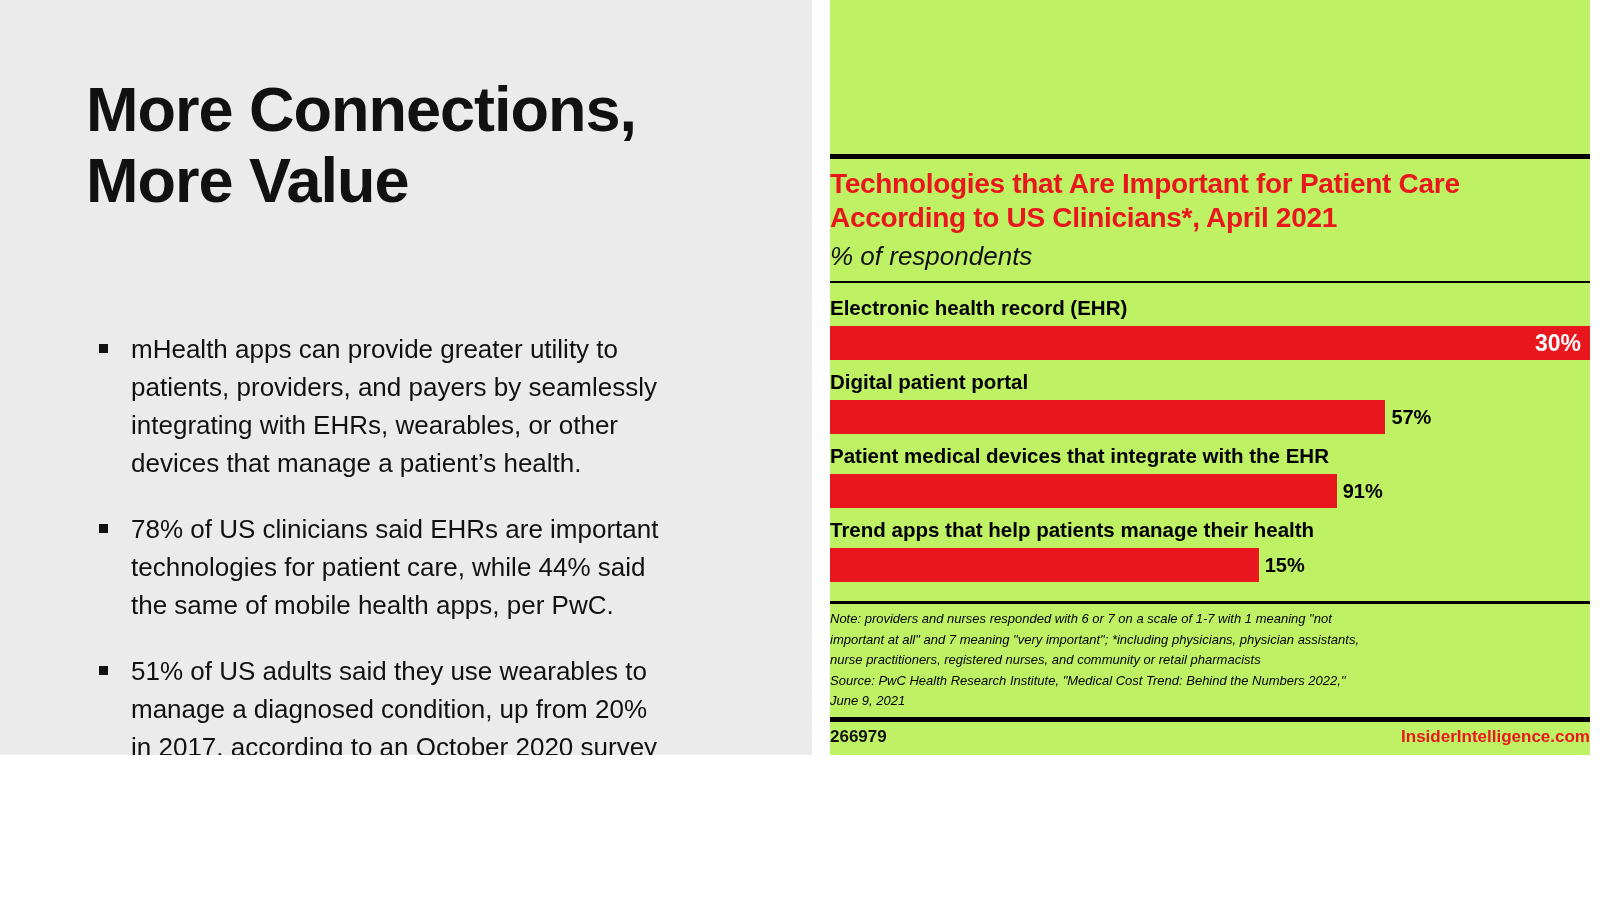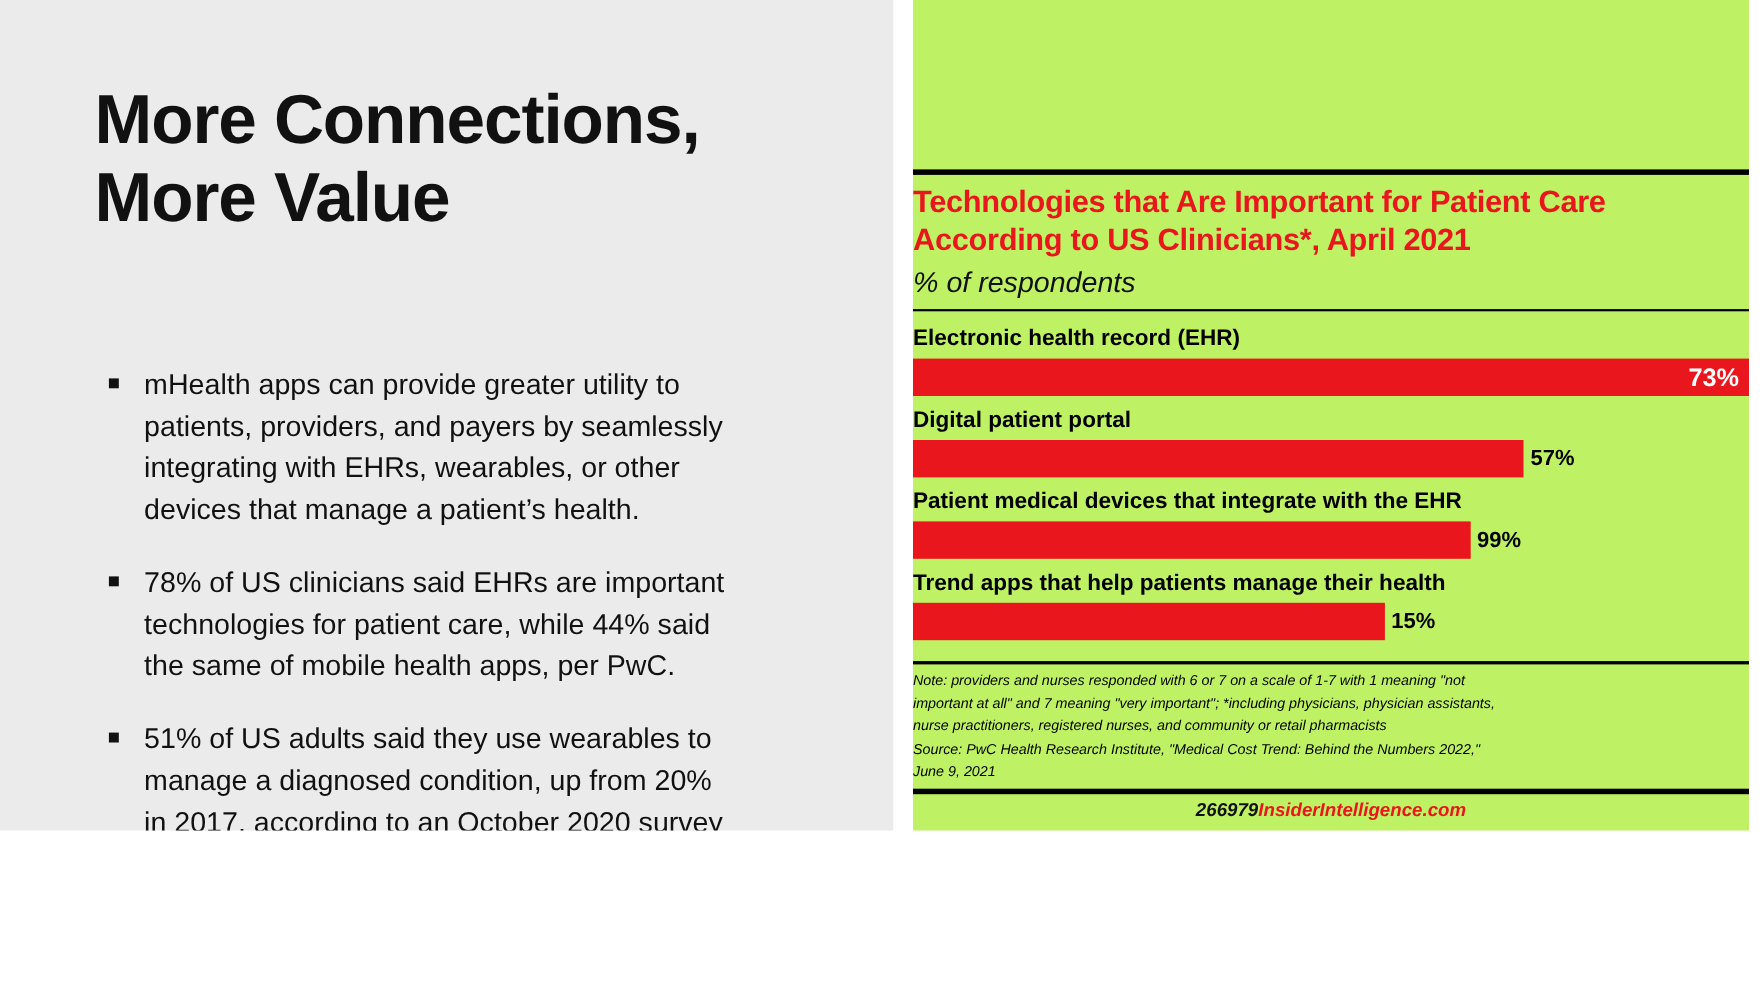--- a/index.html
+++ b/index.html
@@ -156,25 +156,24 @@
     font-size: 13px;
     font-style: italic;
     line-height: 20.5px;
     color: #000000;
     white-space: pre-line;
   }
   .footer {
     position: absolute;
     left: 0; right: 0; top: 727px;
     display: flex;
-    justify-content: center;
+    justify-content: space-between;
     align-items: baseline;
     font-size: 17px;
     font-weight: bold;
-    font-style: italic;
   }
   .chart-id { color: #111111; }
   .site { color: #ea161d; }
 </style>
 </head>
 <body>
 
 <div class="slide">
 
   <div class="left-panel">
@@ -219,36 +218,36 @@
 
     <div class="chart-subtitle">% of respondents</div>
 
     <div class="rule rule-thin"></div>
 
     <div class="bars" id="bars">
         <div class="bar-row">
           <div class="bar-label">Electronic health record (EHR)</div>
           <div class="bar-track">
             <div class="bar-fill" style="width: 100%; background: rgb(234, 22, 29);">
-              <span class="bar-value-inside">73%</span>
+              <span class="bar-value-inside">30%</span>
             </div>
           </div>
         </div>
         <div class="bar-row">
           <div class="bar-label">Digital patient portal</div>
           <div class="bar-track">
             <div class="bar-fill" style="width: 73.0769%; background: rgb(234, 22, 29);"></div>
             <span class="bar-value-outside">57%</span>
           </div>
         </div>
         <div class="bar-row">
           <div class="bar-label">Patient medical devices that integrate with the EHR</div>
           <div class="bar-track">
             <div class="bar-fill" style="width: 66.6667%; background: rgb(234, 22, 29);"></div>
-            <span class="bar-value-outside">99%</span>
+            <span class="bar-value-outside">91%</span>
           </div>
         </div>
         <div class="bar-row">
           <div class="bar-label">Trend apps that help patients manage their health</div>
           <div class="bar-track">
             <div class="bar-fill" style="width: 56.4103%; background: rgb(234, 22, 29);"></div>
             <span class="bar-value-outside">15%</span>
           </div>
         </div>
       </div>

